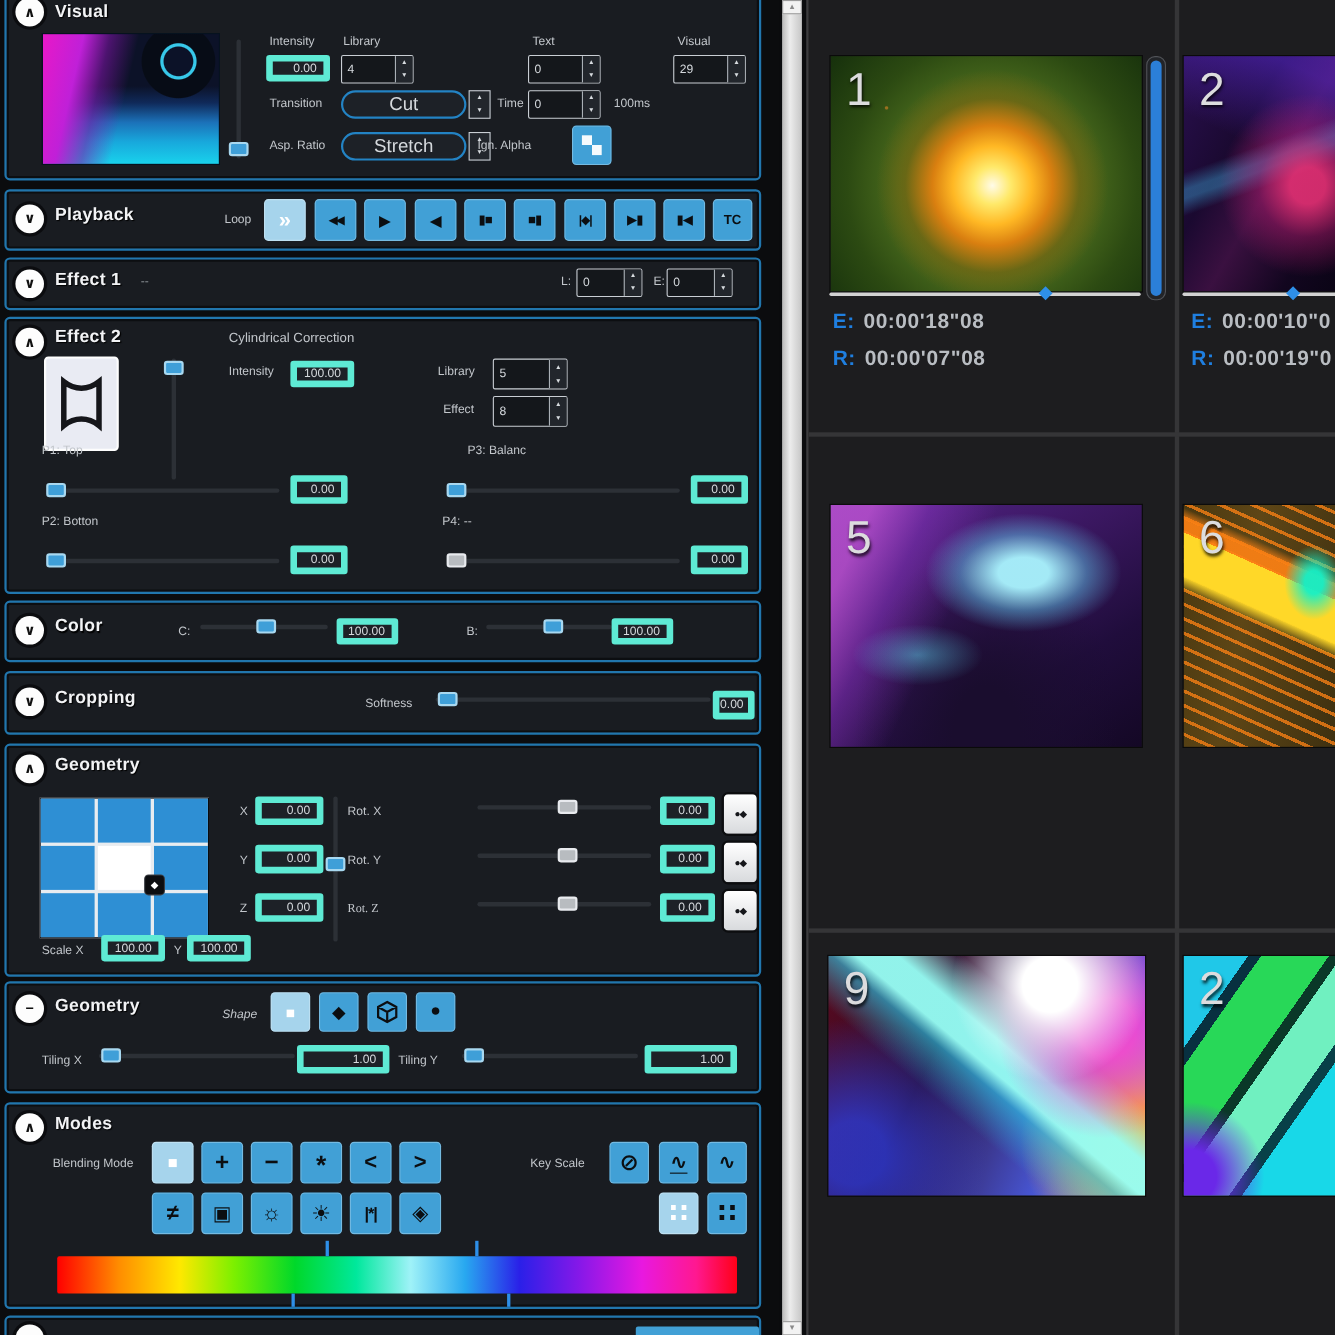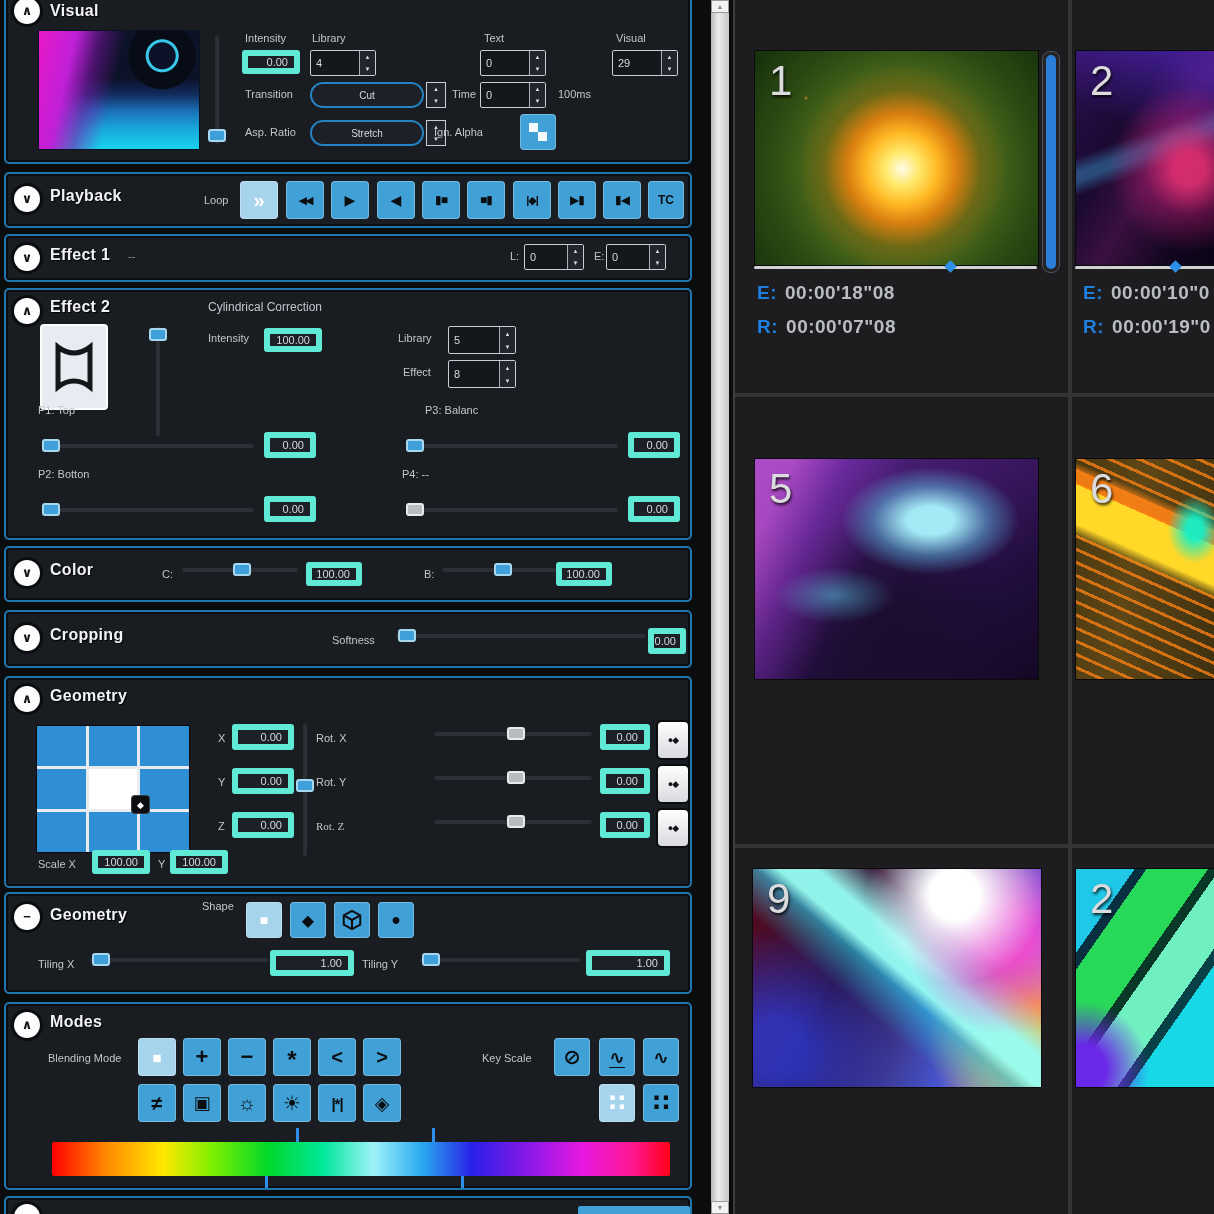--- a/index.html
+++ b/index.html
@@ -15,21 +15,21 @@
   .hdr{position:absolute;color:#f2f3f5;font-size:16px;font-weight:bold;text-shadow:1px 1px 1px #000;letter-spacing:.3px;}
   .lbl{position:absolute;color:#c2c6cb;font-size:11px;white-space:nowrap;}
   .valbox{position:absolute;background:#1d2127;border:6px solid #5eead4;border-radius:3px;
           color:#d5d9dd;font-size:11px;text-align:right;padding-right:6px;box-sizing:border-box;
           display:flex;align-items:center;justify-content:flex-end;}
   .spin{position:absolute;display:flex;border:1px solid #c9ced4;border-radius:2px;background:#14171b;box-sizing:border-box;}
   .spin .v{flex:1;color:#d5d9dd;font-size:11px;display:flex;align-items:center;padding-left:5px;}
   .btncol{width:15px;border-left:1px solid #aab0b6;background:#22262c;display:flex;flex-direction:column;}
   .btncol span{flex:1;font-size:6px;line-height:1;color:#d8dce0;text-align:center;display:flex;align-items:center;justify-content:center;}
   .drop{position:absolute;background:#1d2127;border:2px solid #2383c4;border-radius:13px;color:#d5d9dd;
-        font-size:10px;display:flex;align-items:center;justify-content:center;box-sizing:border-box;}
+        font-size:17px;display:flex;align-items:center;justify-content:center;box-sizing:border-box;}
   .dropbtns{position:absolute;border:1px solid #c9ced4;background:#22262c;display:flex;flex-direction:column;box-sizing:border-box;}
   .dropbtns span{flex:1;font-size:6px;color:#d8dce0;display:flex;align-items:center;justify-content:center;}
   .slider{position:absolute;height:16px;}
   .slider .track{position:absolute;left:0;right:0;top:6px;height:4px;background:#2c3036;border-radius:2px;}
   .slider .handle{position:absolute;top:1px;width:18px;height:13px;background:#3f9fd8;border:2px solid #a8d8f0;border-radius:3px;box-sizing:border-box;}
   .slider .handle.gray{background:#b8bcc0;border-color:#e8eaee;}
   .vslider{position:absolute;width:18px;}
   .vslider .track{position:absolute;left:7px;top:0;bottom:0;width:4px;background:#2c3036;border-radius:2px;}
   .vslider .handle{position:absolute;left:0;width:18px;height:13px;background:#3f9fd8;border:2px solid #a8d8f0;border-radius:3px;box-sizing:border-box;}
   .pbtn{position:absolute;background:#41a0d6;border-radius:4px;color:#0b0e11;display:flex;align-items:center;justify-content:center;
@@ -372,21 +372,21 @@
         </div>
       <div class="lbl" style="left:32px;top:180px;">Scale X</div>
       <div class="valbox" style="left:86px;top:172px;width:58px;height:24px;">100.00</div>
       <div class="lbl" style="left:152px;top:180px;">Y</div>
       <div class="valbox" style="left:164px;top:172px;width:58px;height:24px;">100.00</div>
     </div>
 
     <div class="sec" style="left:4px;top:892px;width:684px;height:98px;">
       <div class="circ" style="left:8px;top:10px;"><span>−</span></div>
       <div class="hdr" style="left:44px;top:12px;">Geometry</div>
-      <div class="lbl" style="left:196px;top:6px;">Shape</div>
+      <div class="lbl" style="left:196px;top:22px;font-style:italic;">Shape</div>
       <div class="pbtn sel" style="left:240px;top:8px;width:36px;height:36px;font-size:14px;color:#fff;">
           <span>■</span>
         </div>
       <div class="pbtn" style="left:284px;top:8px;width:36px;height:36px;font-size:16px;">
           <span>◆</span>
         </div>
       <div class="pbtn" style="left:328px;top:8px;width:36px;height:36px;">
         <svg width="22" height="22" viewBox="0 0 24 24">
           <path d="M12 2 L21 7 L21 17 L12 22 L3 17 L3 7 Z M3 7 L12 12 L21 7 M12 12 L12 22" fill="none" stroke="#0c0e11" stroke-width="2.2"></path>
         </svg>

